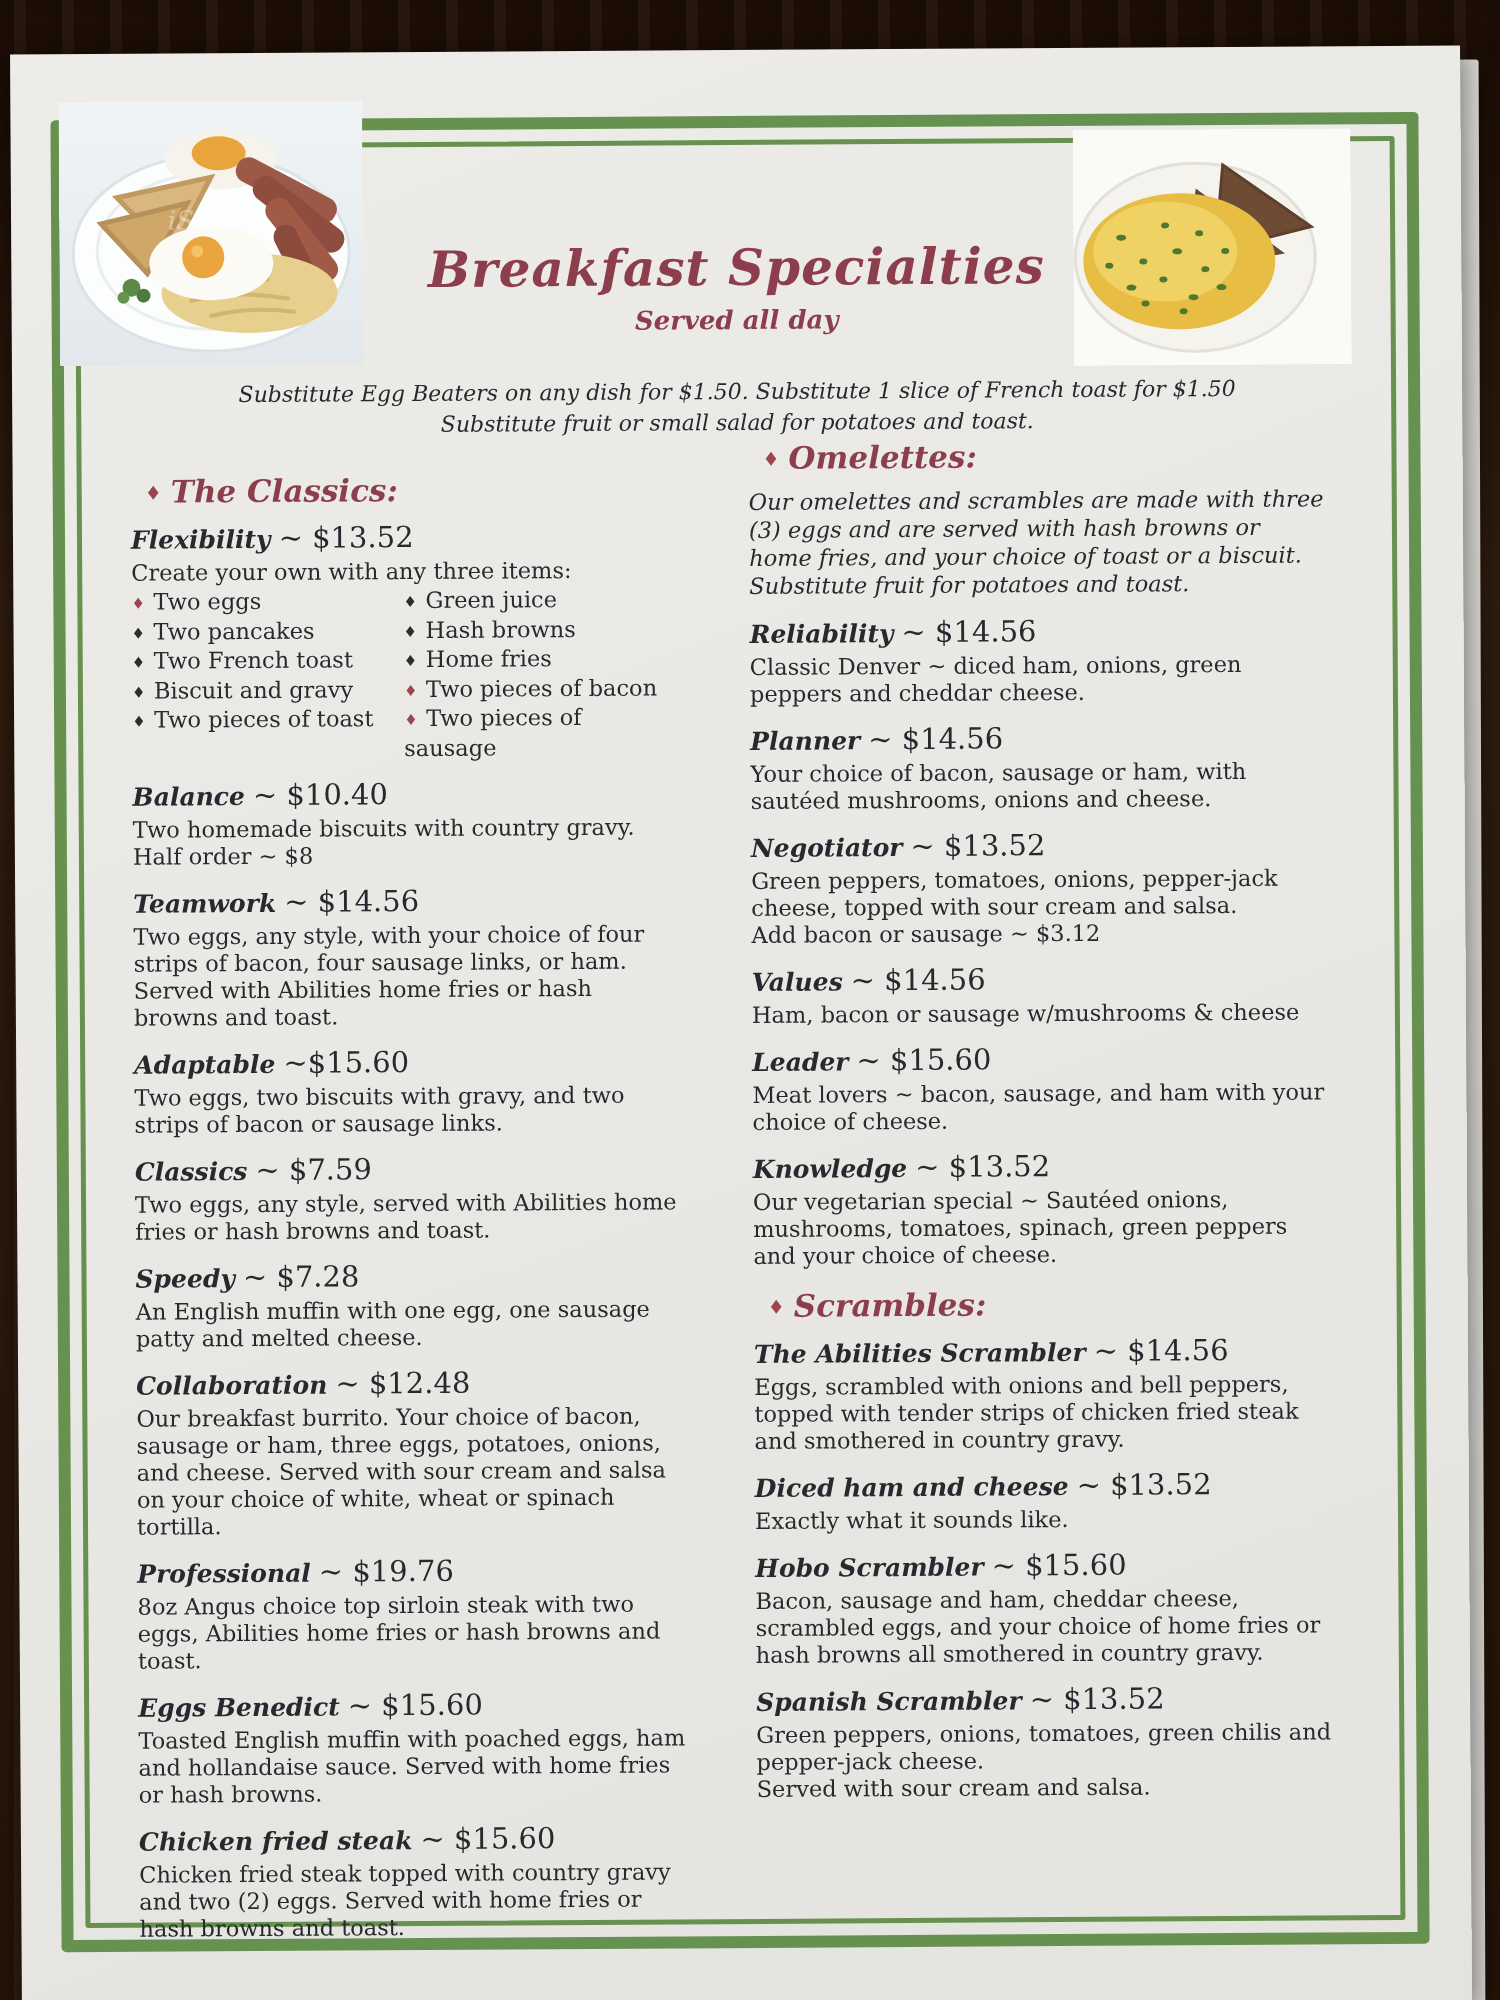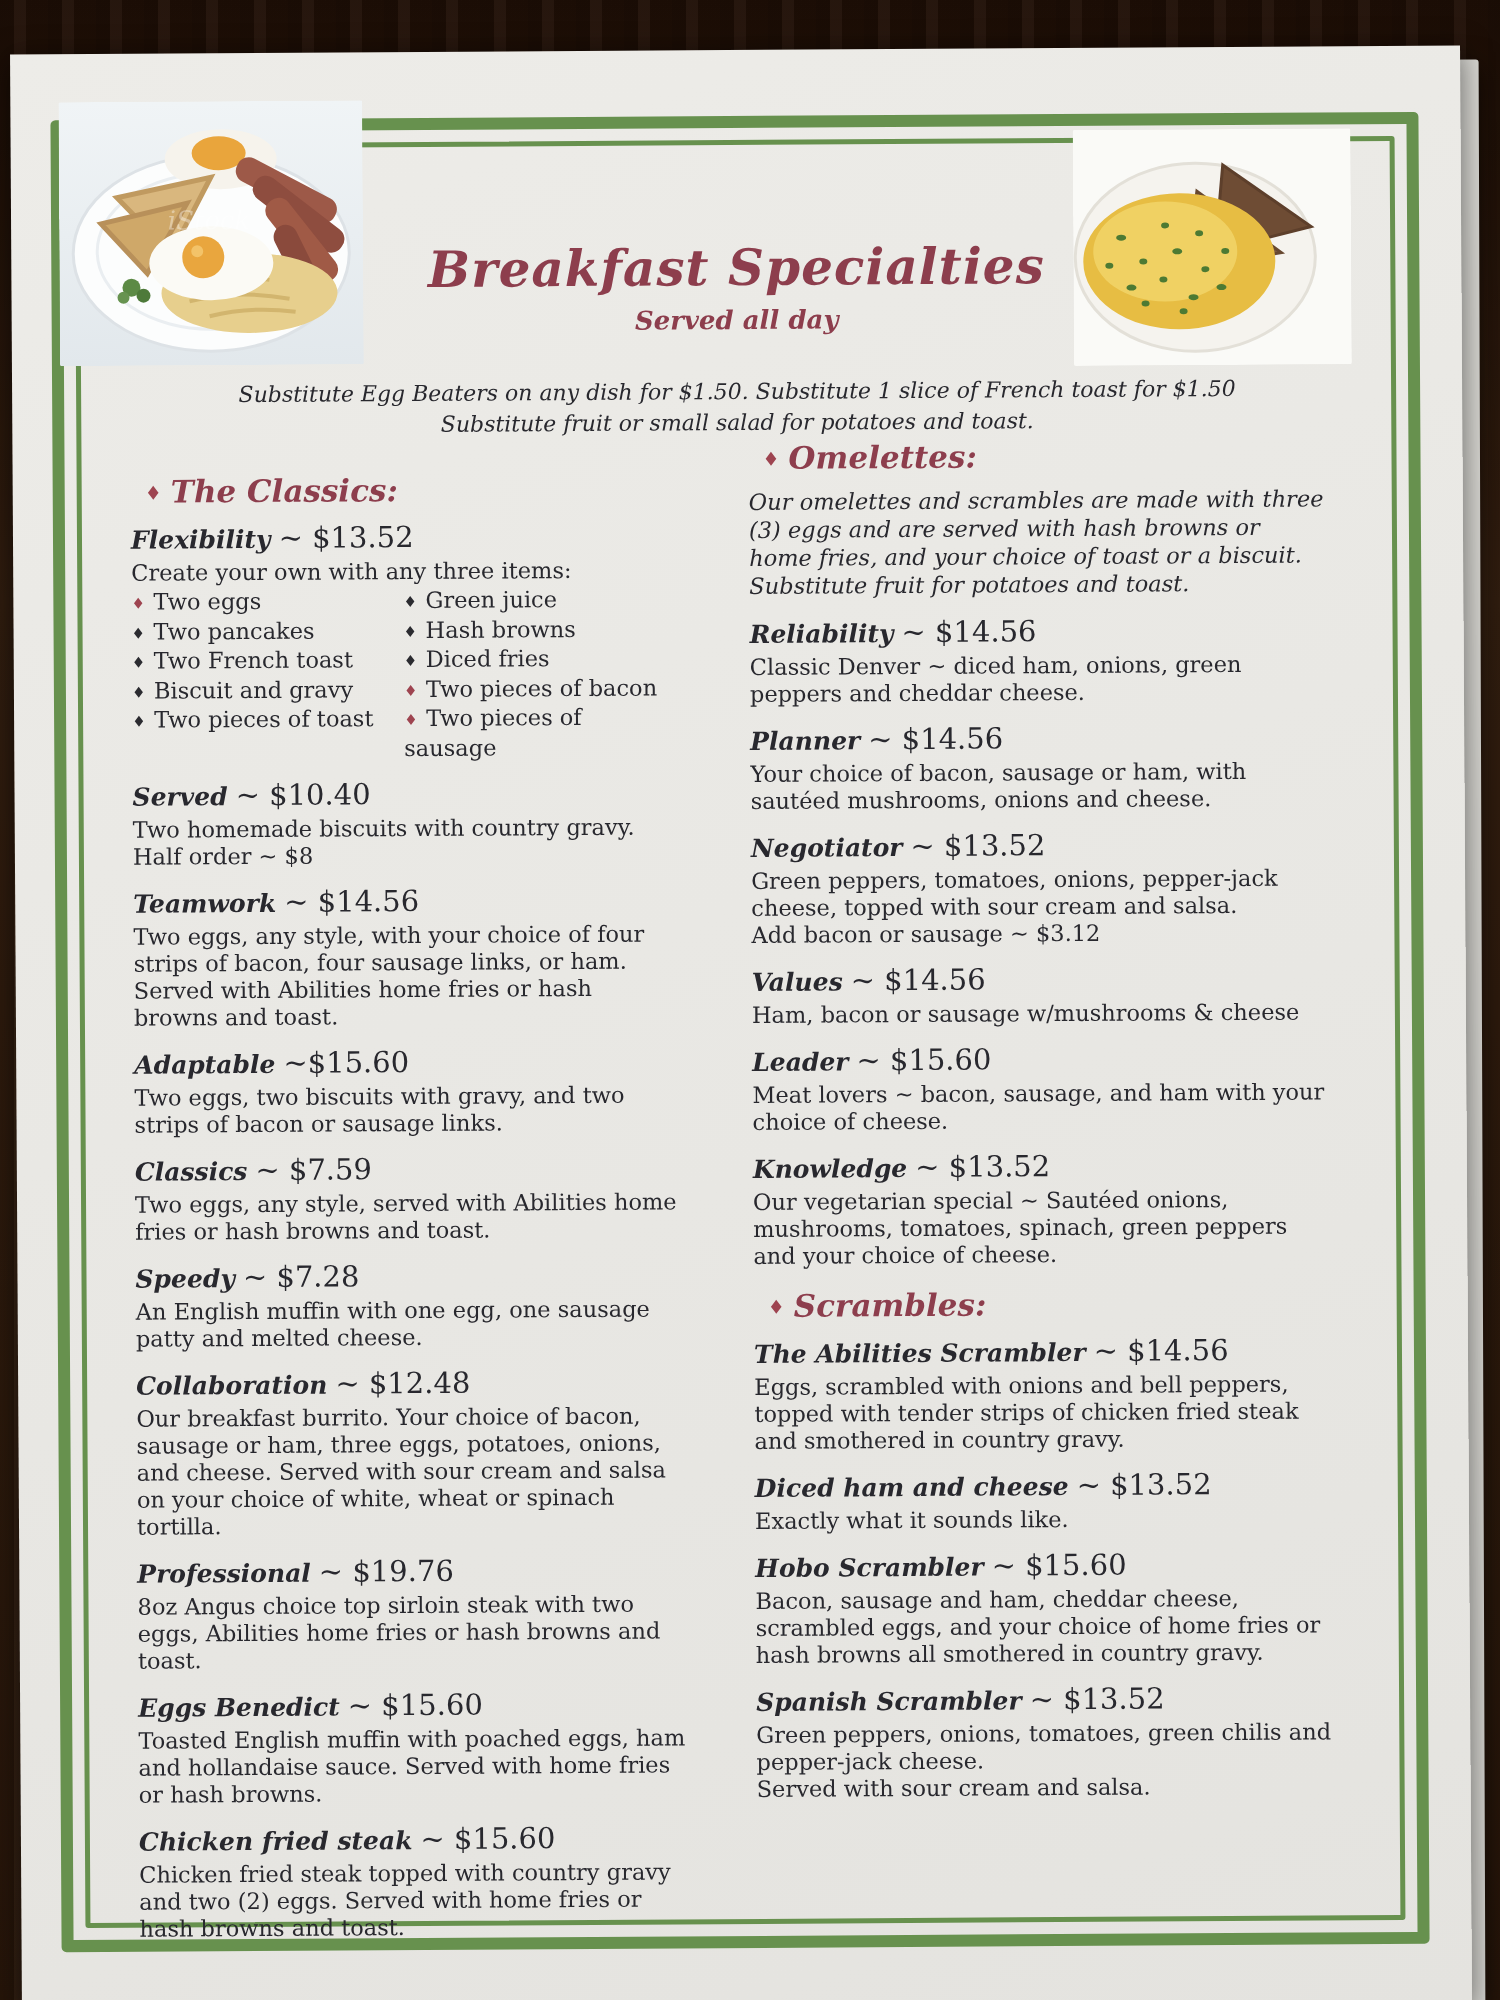--- a/index.html
+++ b/index.html
@@ -159,30 +159,30 @@
 
       <div class="item">
         <div class="item-head"><span class="iname">Flexibility</span><span class="iprice">~ $13.52</span></div>
         <div class="idesc">Create your own with any three items:</div>
         <div class="opts">
           <div class="opt"><span class="dia red">♦</span><span>Two eggs</span></div>
           <div class="opt"><span class="dia blk">♦</span><span>Green juice</span></div>
           <div class="opt"><span class="dia blk">♦</span><span>Two pancakes</span></div>
           <div class="opt"><span class="dia blk">♦</span><span>Hash browns</span></div>
           <div class="opt"><span class="dia blk">♦</span><span>Two French toast</span></div>
-          <div class="opt"><span class="dia blk">♦</span><span>Diced fries</span></div>
+          <div class="opt"><span class="dia blk">♦</span><span>Home fries</span></div>
           <div class="opt"><span class="dia blk">♦</span><span>Biscuit and gravy</span></div>
           <div class="opt"><span class="dia red">♦</span><span>Two pieces of bacon</span></div>
           <div class="opt"><span class="dia blk">♦</span><span>Two pieces of toast</span></div>
           <div class="opt"><span class="dia red">♦</span><span>Two pieces of sausage</span></div>
         </div>
       </div>
 
       <div class="item">
-        <div class="item-head"><span class="iname">Served</span><span class="iprice">~ $10.40</span></div>
+        <div class="item-head"><span class="iname">Balance</span><span class="iprice">~ $10.40</span></div>
         <div class="idesc">Two homemade biscuits with country gravy.</div>
         <div class="idesc">Half order ~ $8</div>
       </div>
 
       <div class="item">
         <div class="item-head"><span class="iname">Teamwork</span><span class="iprice">~ $14.56</span></div>
         <div class="idesc">Two eggs, any style, with your choice of four strips of bacon, four sausage links, or ham. Served with Abilities home fries or hash browns and toast.</div>
       </div>
 
       <div class="item">

